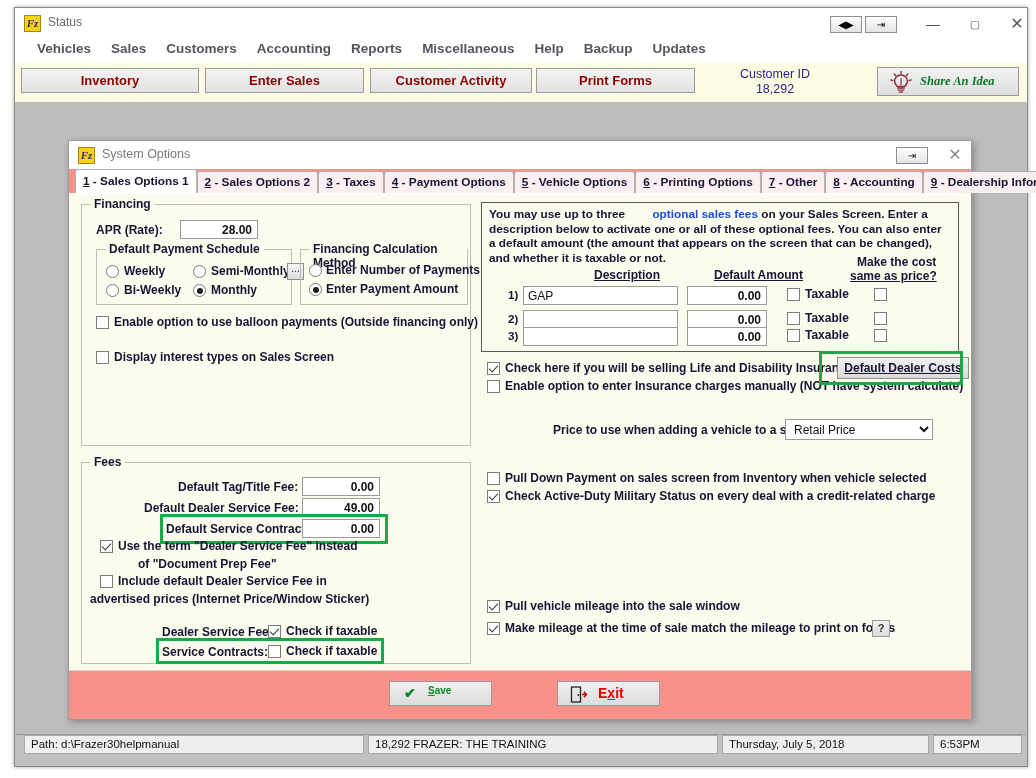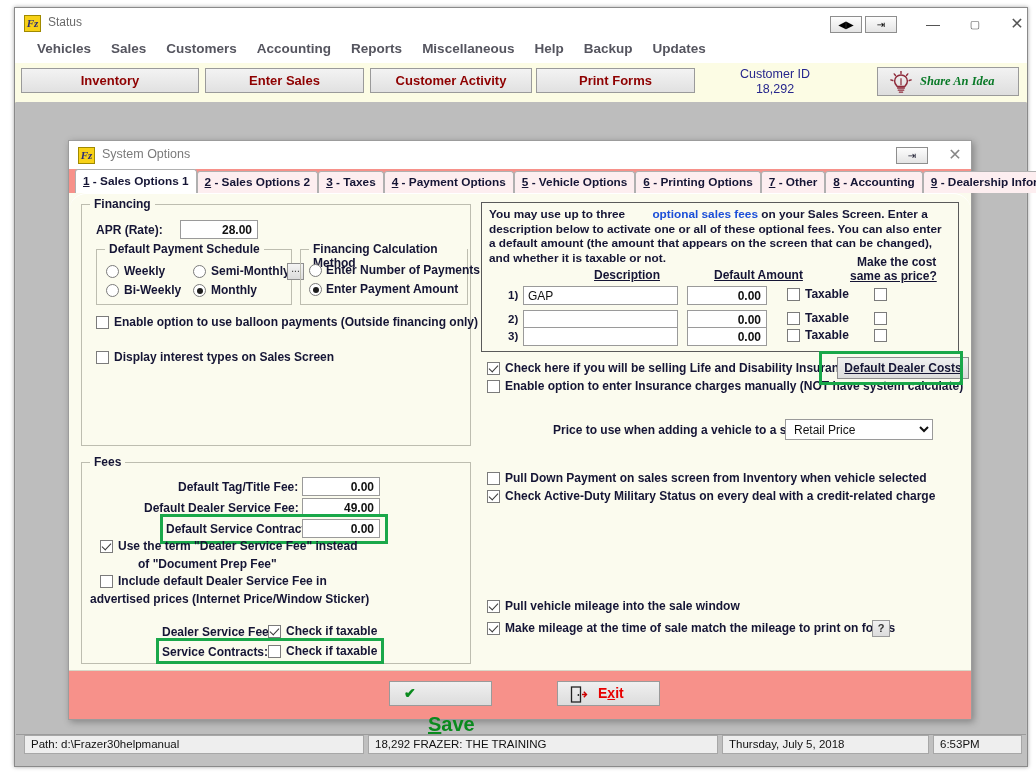--- a/index.html
+++ b/index.html
@@ -235,21 +235,21 @@
     position:absolute;left:0;right:0;bottom:0;height:48px;
     background:#f7918a;border-top:1px solid #d8d8c8;
   }
   .act-btn{
     position:absolute;top:10px;height:25px;
     background:linear-gradient(#f0f0f0,#dcdcdc);
     border:1px solid #9a9a9a;box-sizing:border-box;
   }
   #save-btn{left:320px;width:103px;}
   #exit-btn{left:488px;width:103px;}
-  #save-label{position:absolute;left:38px;top:3px;font-weight:bold;font-size:20px;color:#0a8a1e;margin-top:28px;}
+  #save-label{position:absolute;left:38px;top:3px;font-weight:bold;font-size:10px;color:#0a8a1e;}
   #exit-label{position:absolute;left:40px;top:3px;font-weight:bold;font-size:14px;color:#e80000;}
   #save-check{position:absolute;left:14px;top:3px;font-size:14px;color:#0a8a1e;font-weight:bold;}
   #exit-door{position:absolute;left:12px;top:4px;}
   u.acc{text-decoration:underline;}
 </style>
 </head>
 <body>
 
 <div id="app-window">
 

